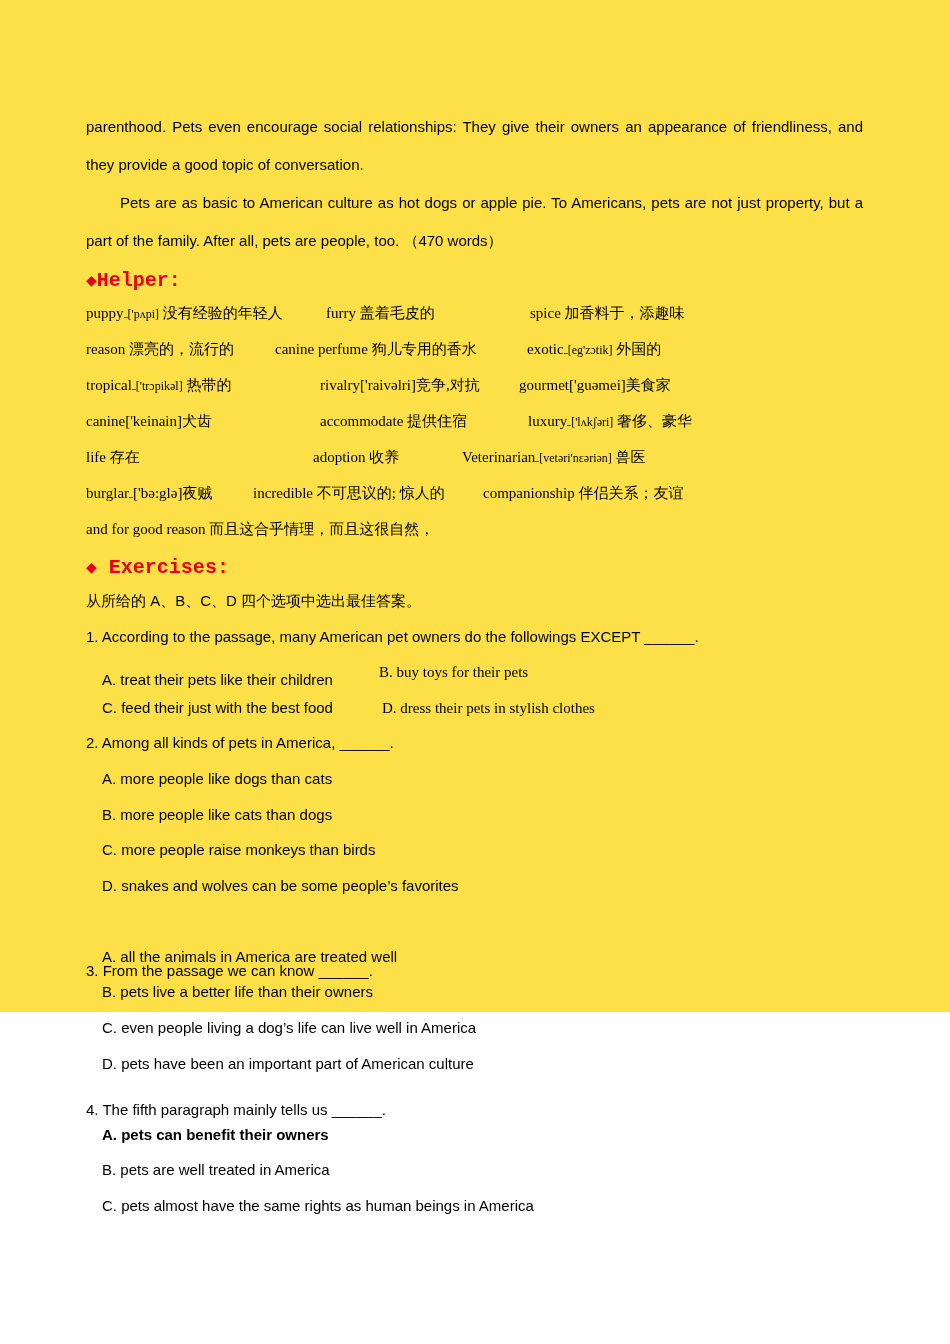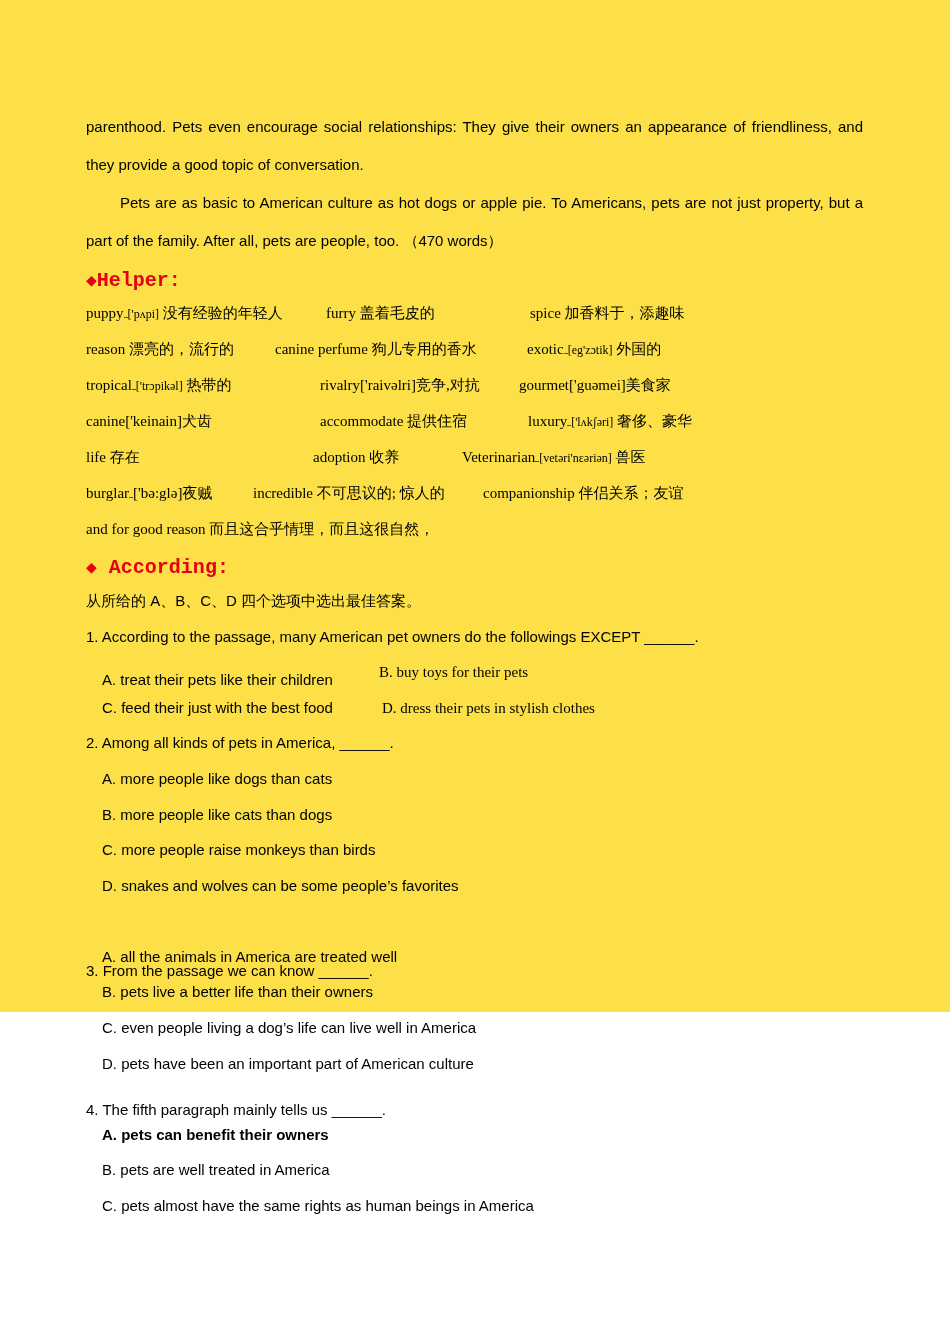--- a/index.html
+++ b/index.html
@@ -88,21 +88,21 @@
   </div>
   <div class="cell" style="left:483px; top:483px;">
     <span>companionship</span> <span>伴侣关系；友谊</span>
   </div>
 
   <div class="cell" style="left:86px; top:519px;">
     <span>and for good reason</span> <span>而且这合乎情理，而且这很自然，</span>
   </div>
 
   <div class="heading" style="top:552px;">
-    <span class="diamond">◆</span> <span>According:</span>
+    <span class="diamond">◆</span> <span>Exercises:</span>
   </div>
 
   <div class="line" style="top:591px;">从所给的 A、B、C、D 四个选项中选出最佳答案。</div>
 
   <div class="line" style="top:627px;">1. According to the passage, many American pet owners do the followings EXCEPT ______.</div>
   <div class="line opt" style="top:670px;">A. treat their pets like their children</div>
   <div class="cell" style="left:379px; top:662px;">B. buy toys for their pets</div>
   <div class="line opt" style="top:698px;">C. feed their just with the best food</div>
   <div class="cell" style="left:382px; top:698px;">D. dress their pets in stylish clothes</div>
 

